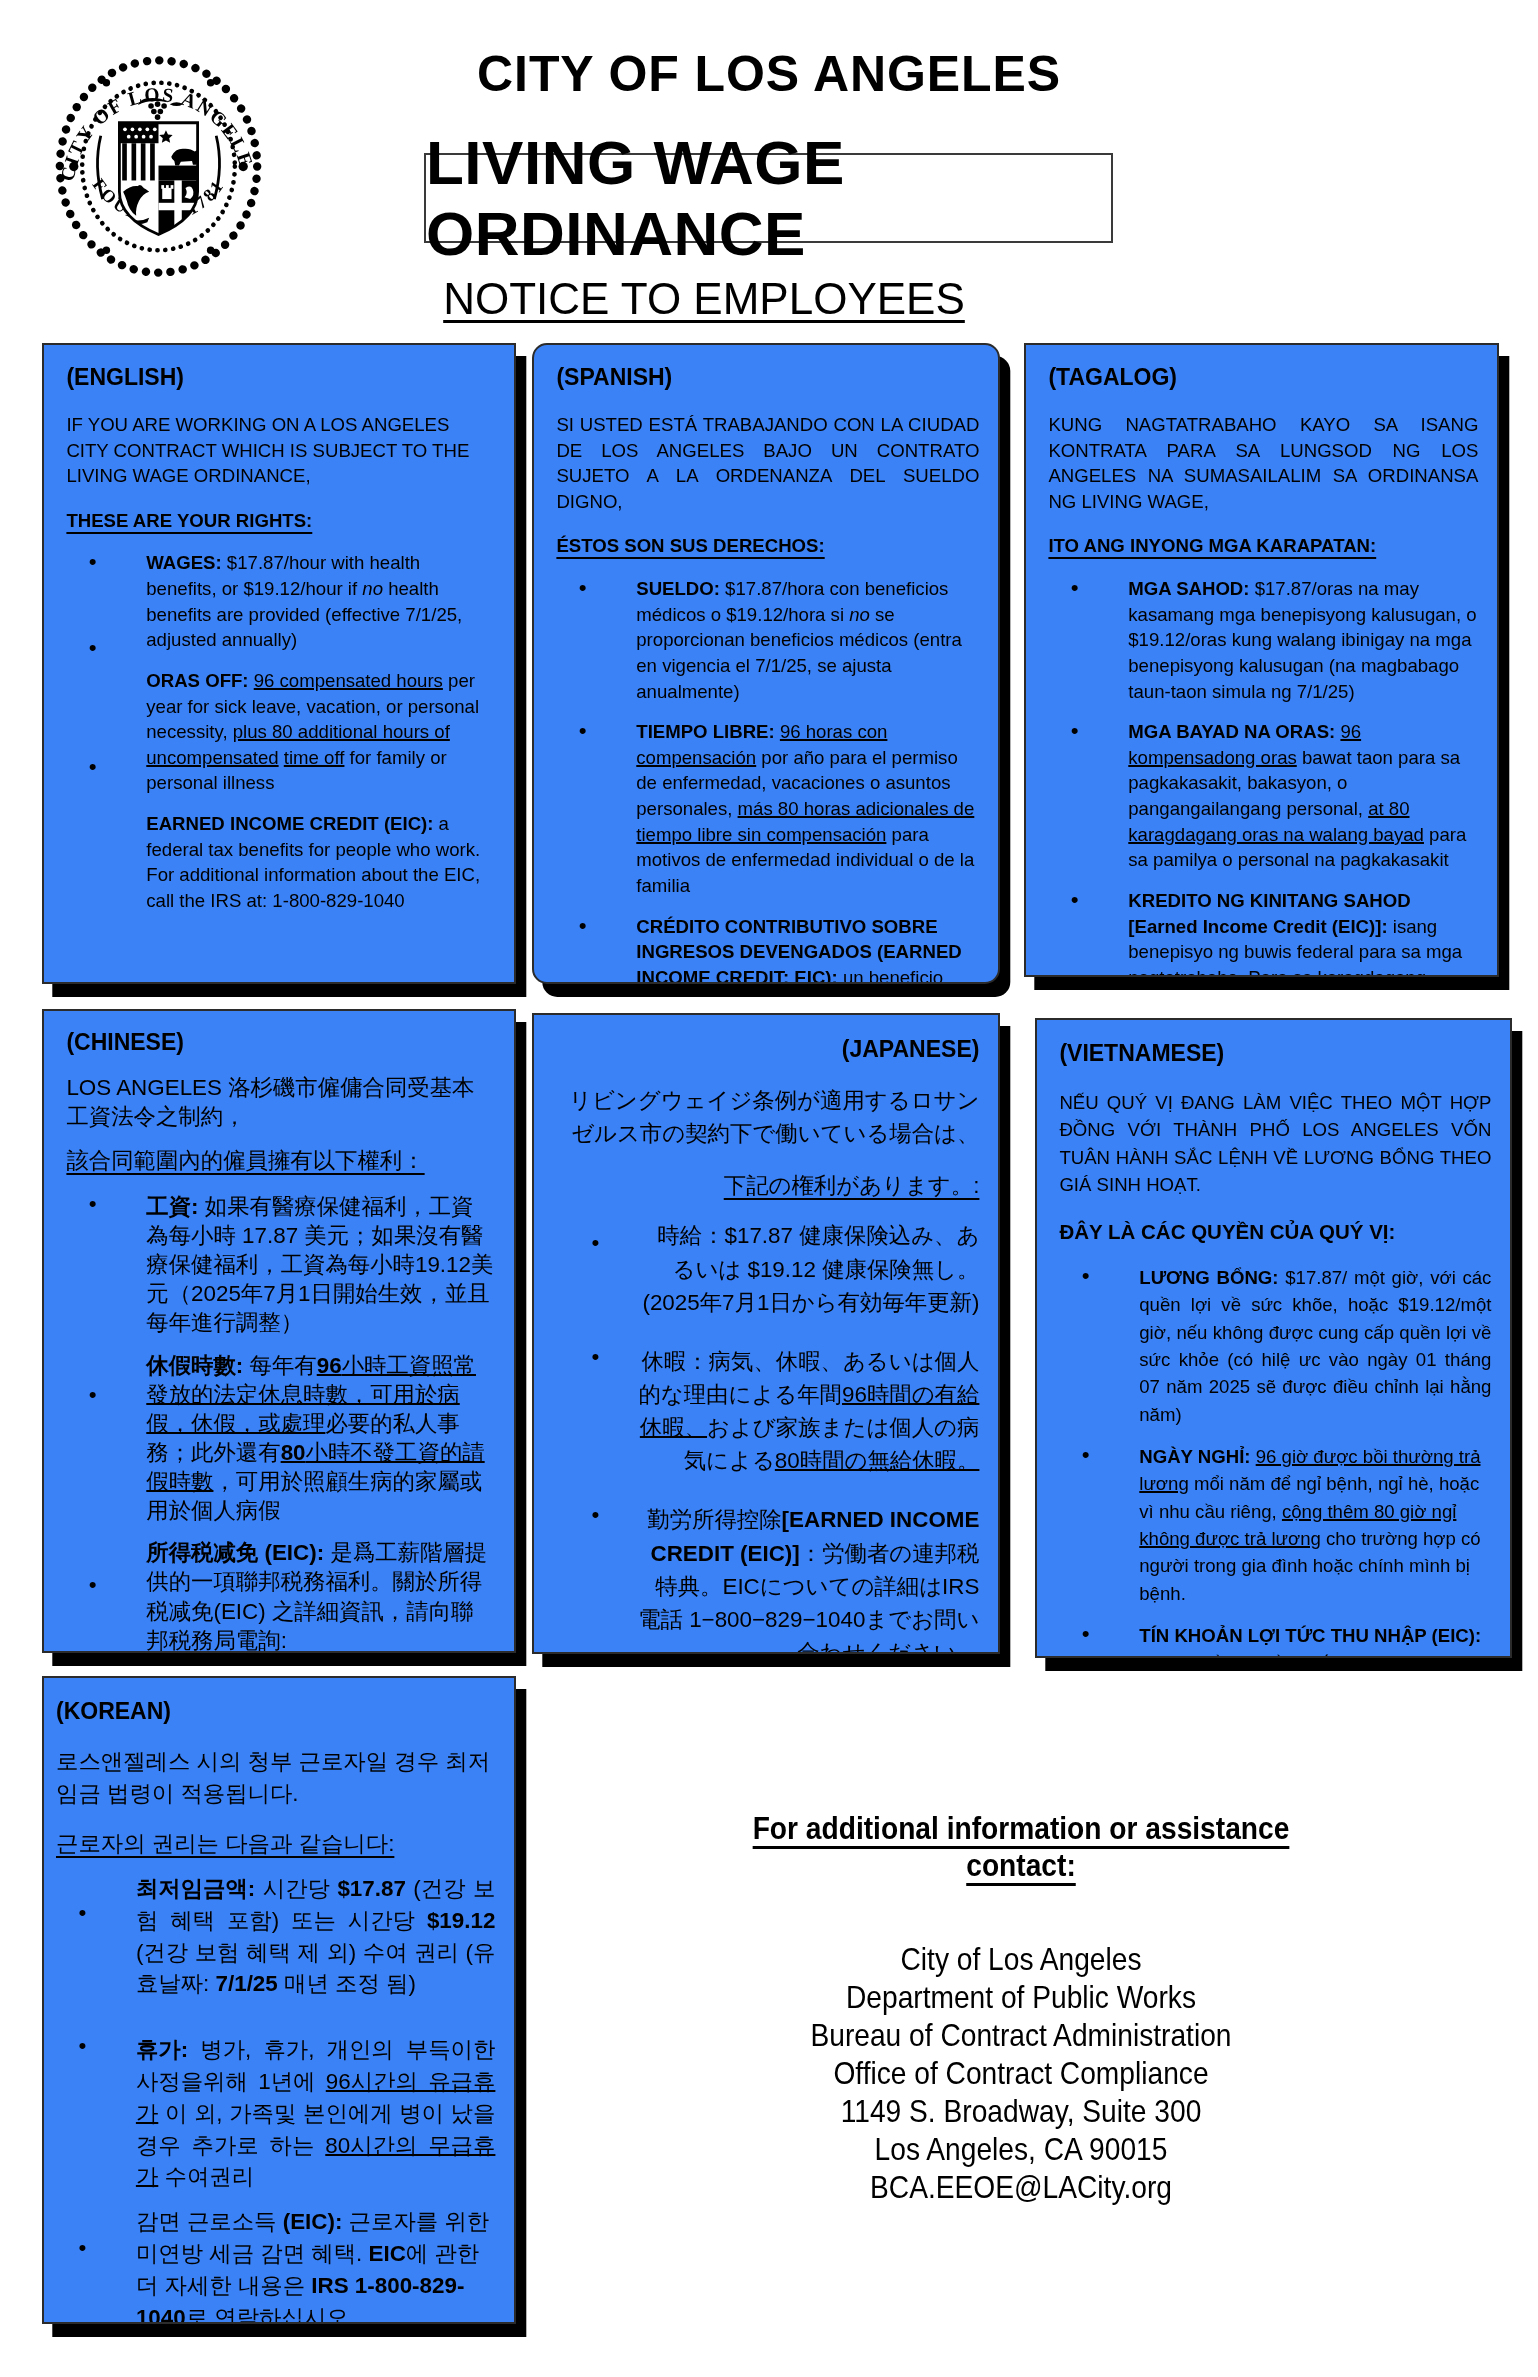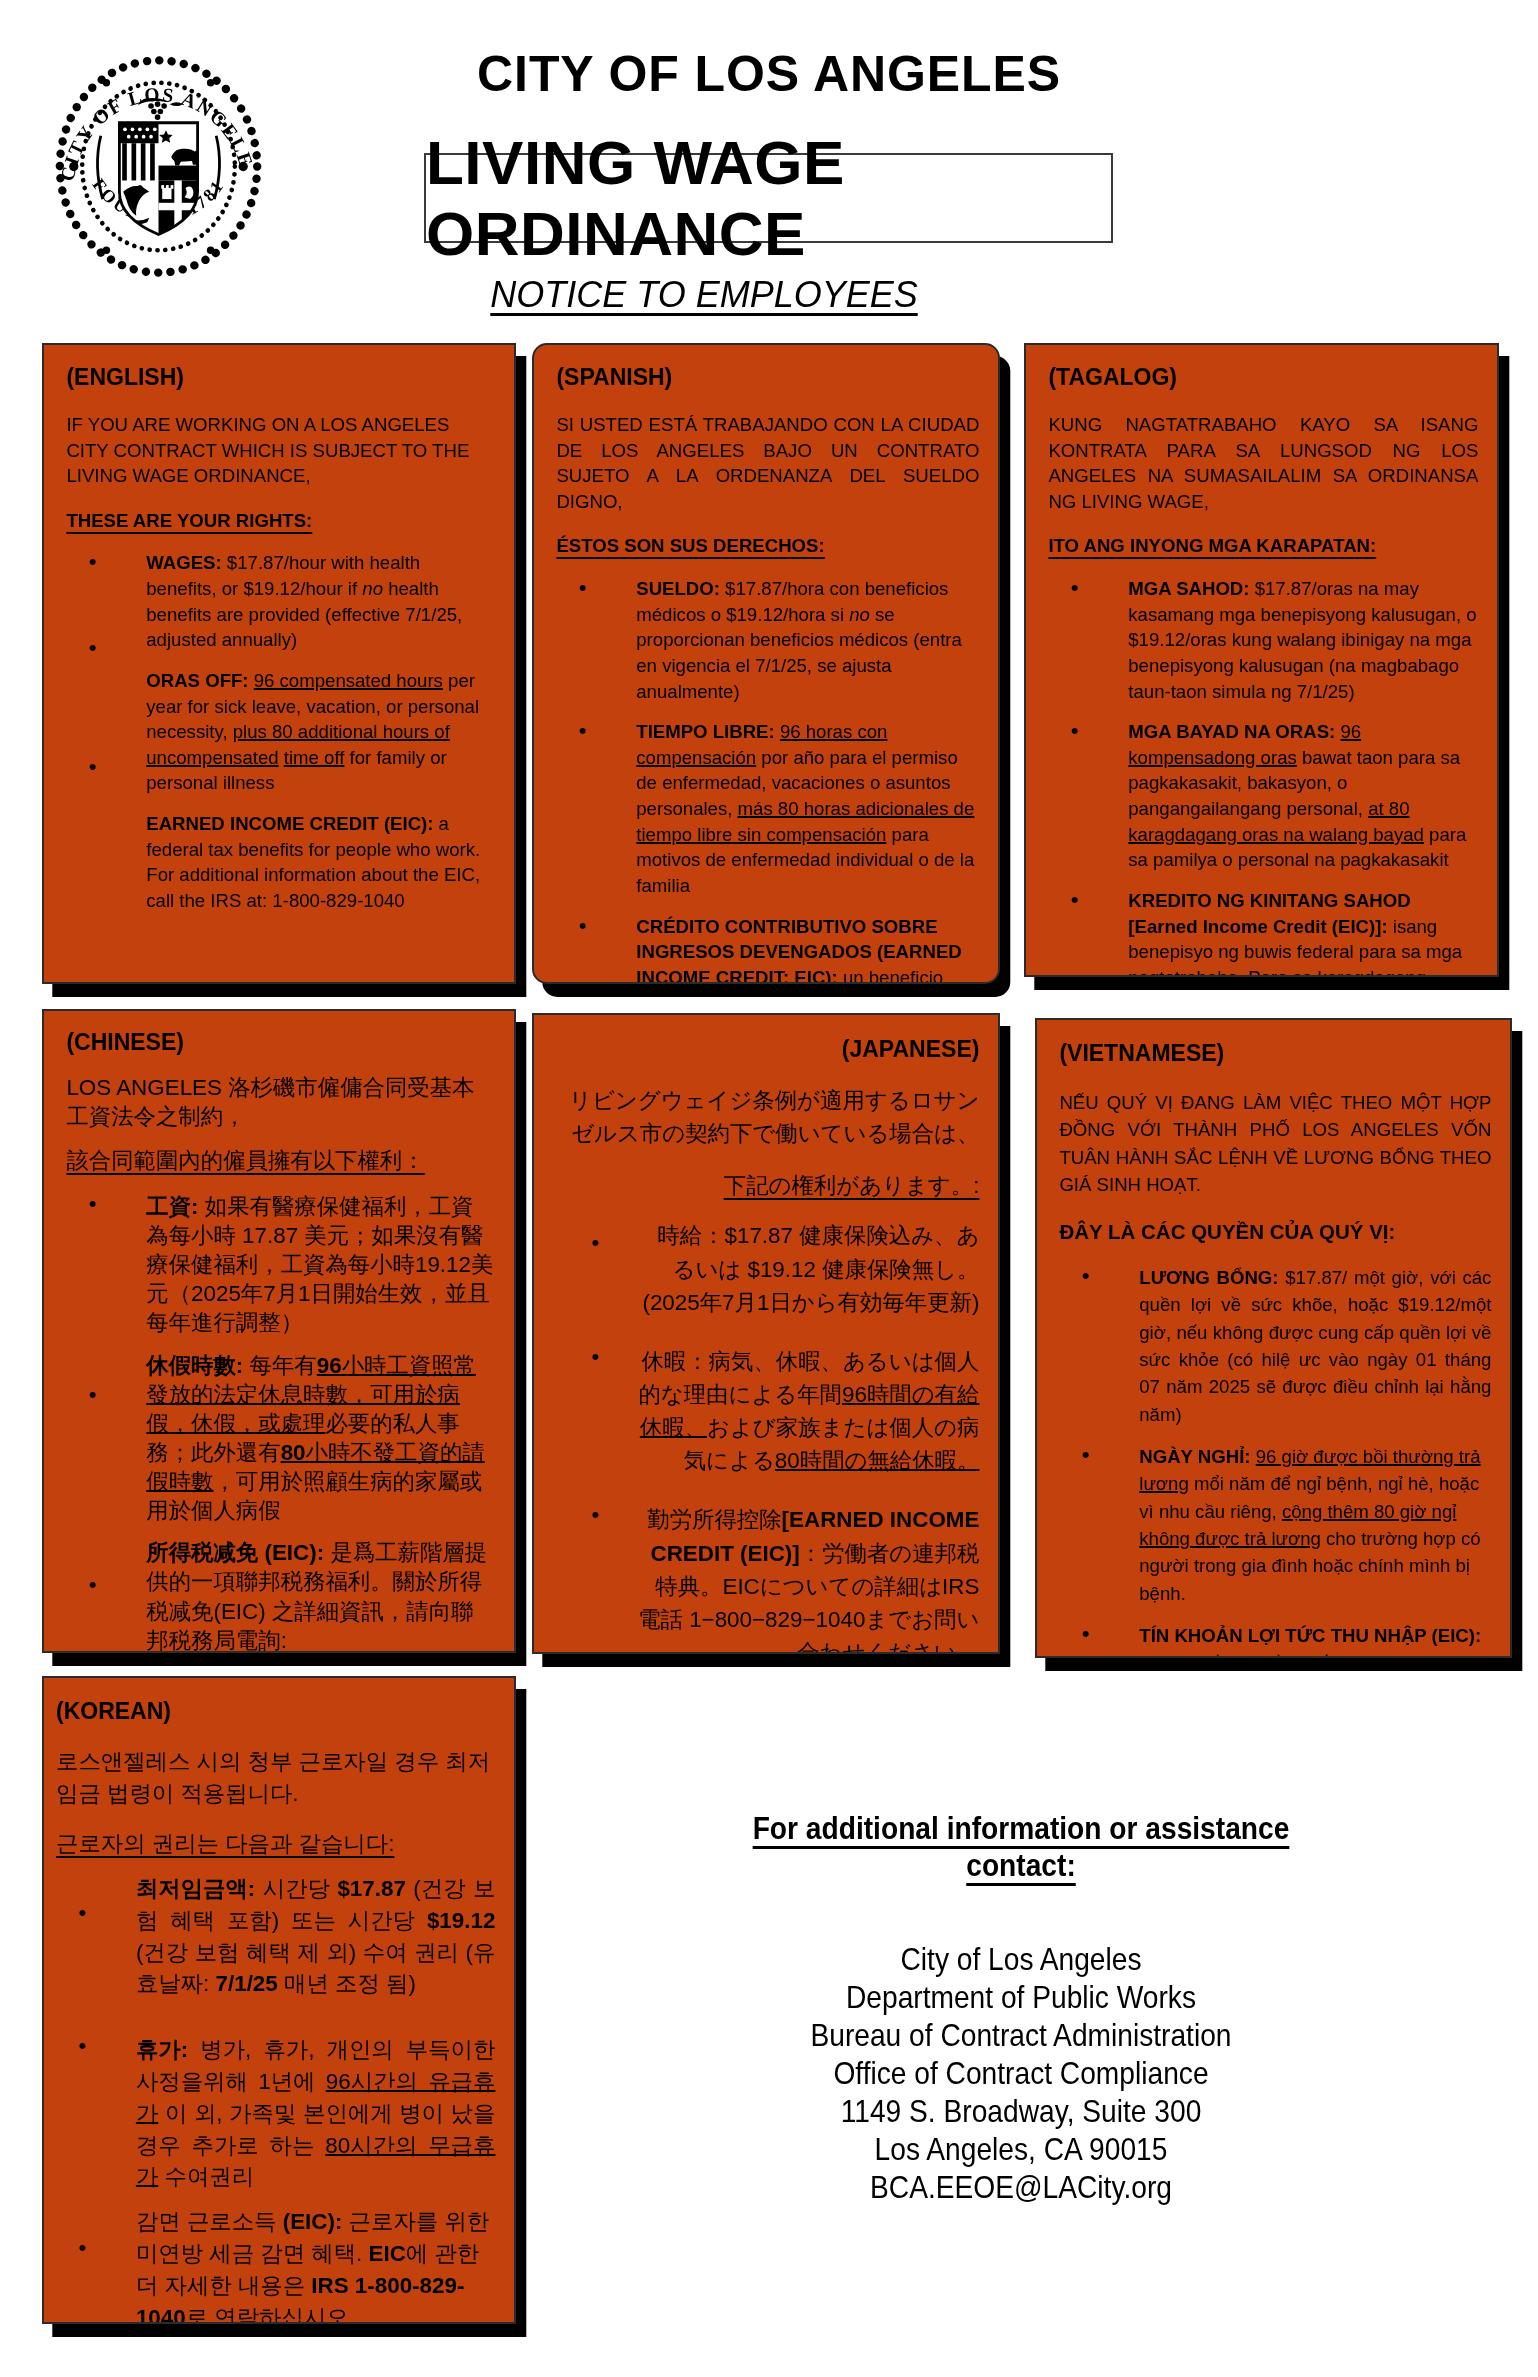--- a/index.html
+++ b/index.html
@@ -7,25 +7,25 @@
         font-family:"Liberation Sans","DejaVu Sans",sans-serif;color:#000;}
 
   
   .seal{position:absolute;left:52px;top:52px;width:213px;height:229px;}
   .page-title{position:absolute;left:401px;top:45px;width:736px;text-align:center;
               font-size:50px;font-weight:bold;letter-spacing:0.9px;}
   .banner{position:absolute;left:424px;top:153px;width:685px;height:86px;
           border:2.8px solid #3a3a3a;display:flex;align-items:center;justify-content:center;
           font-size:62px;font-weight:bold;letter-spacing:0.5px;}
   .subtitle{position:absolute;left:336px;top:274px;width:736px;text-align:center;
-            font-size:36px;font-style:italic;text-decoration:underline;
+            font-size:44px;text-decoration:underline;
             text-decoration-thickness:2.8px;text-underline-offset:5.6px;}
 
   
-  .lang-box{position:absolute;background:#c2410c;border:2.8px solid #2b2b2b;
+  .lang-box{position:absolute;background:#3b82f6;border:2.8px solid #2b2b2b;
             box-shadow:10.3px 13px 0 0 #000;box-sizing:border-box;
             padding:13px 18.6px 0 22.4px;overflow:hidden;}
   .lang-label{font-weight:bold;font-size:23px;margin:3.7px 0 0 0;}
   .intro{margin:18.6px 0 0 0;}
   .rights{margin:18.6px 0 0 0;}
   .rights.u{text-decoration:underline;text-decoration-thickness:2.3px;text-underline-offset:4.7px;}
   .rights.bi{font-weight:bold;}
   .rights.b{font-weight:bold;}
   .bullets{margin-top:17px;}
   .li{display:flex;margin-top:15px;}

